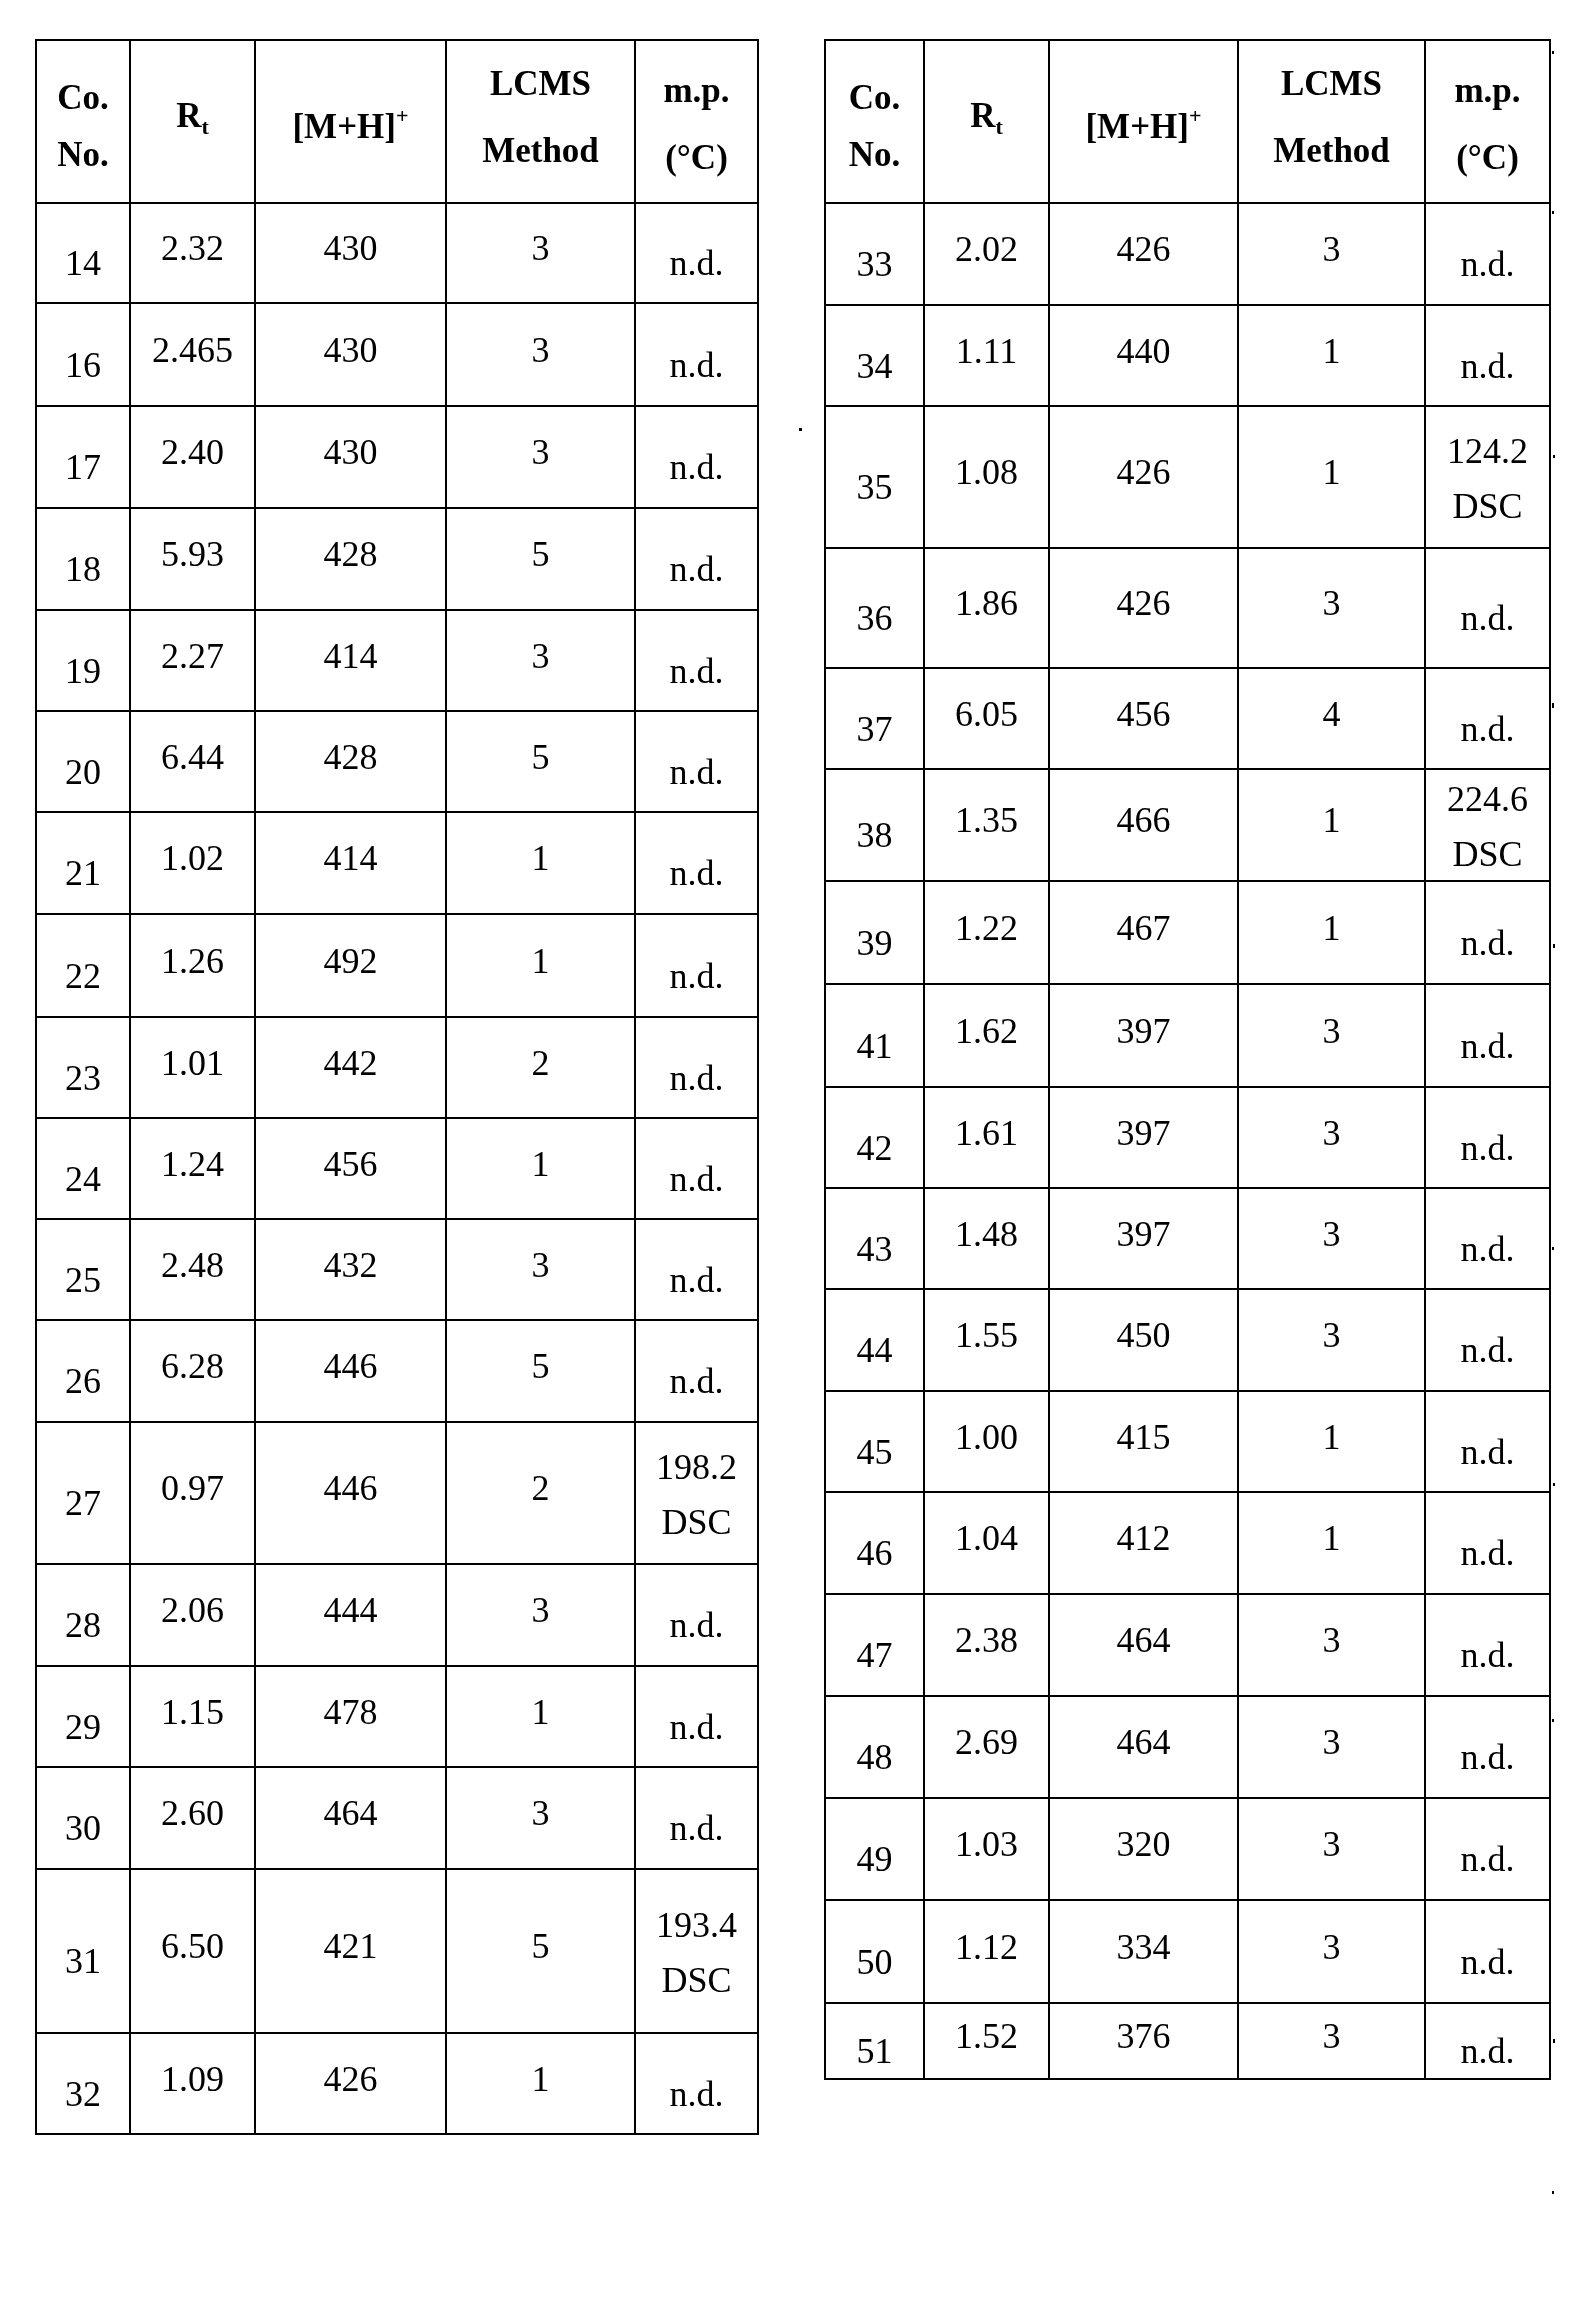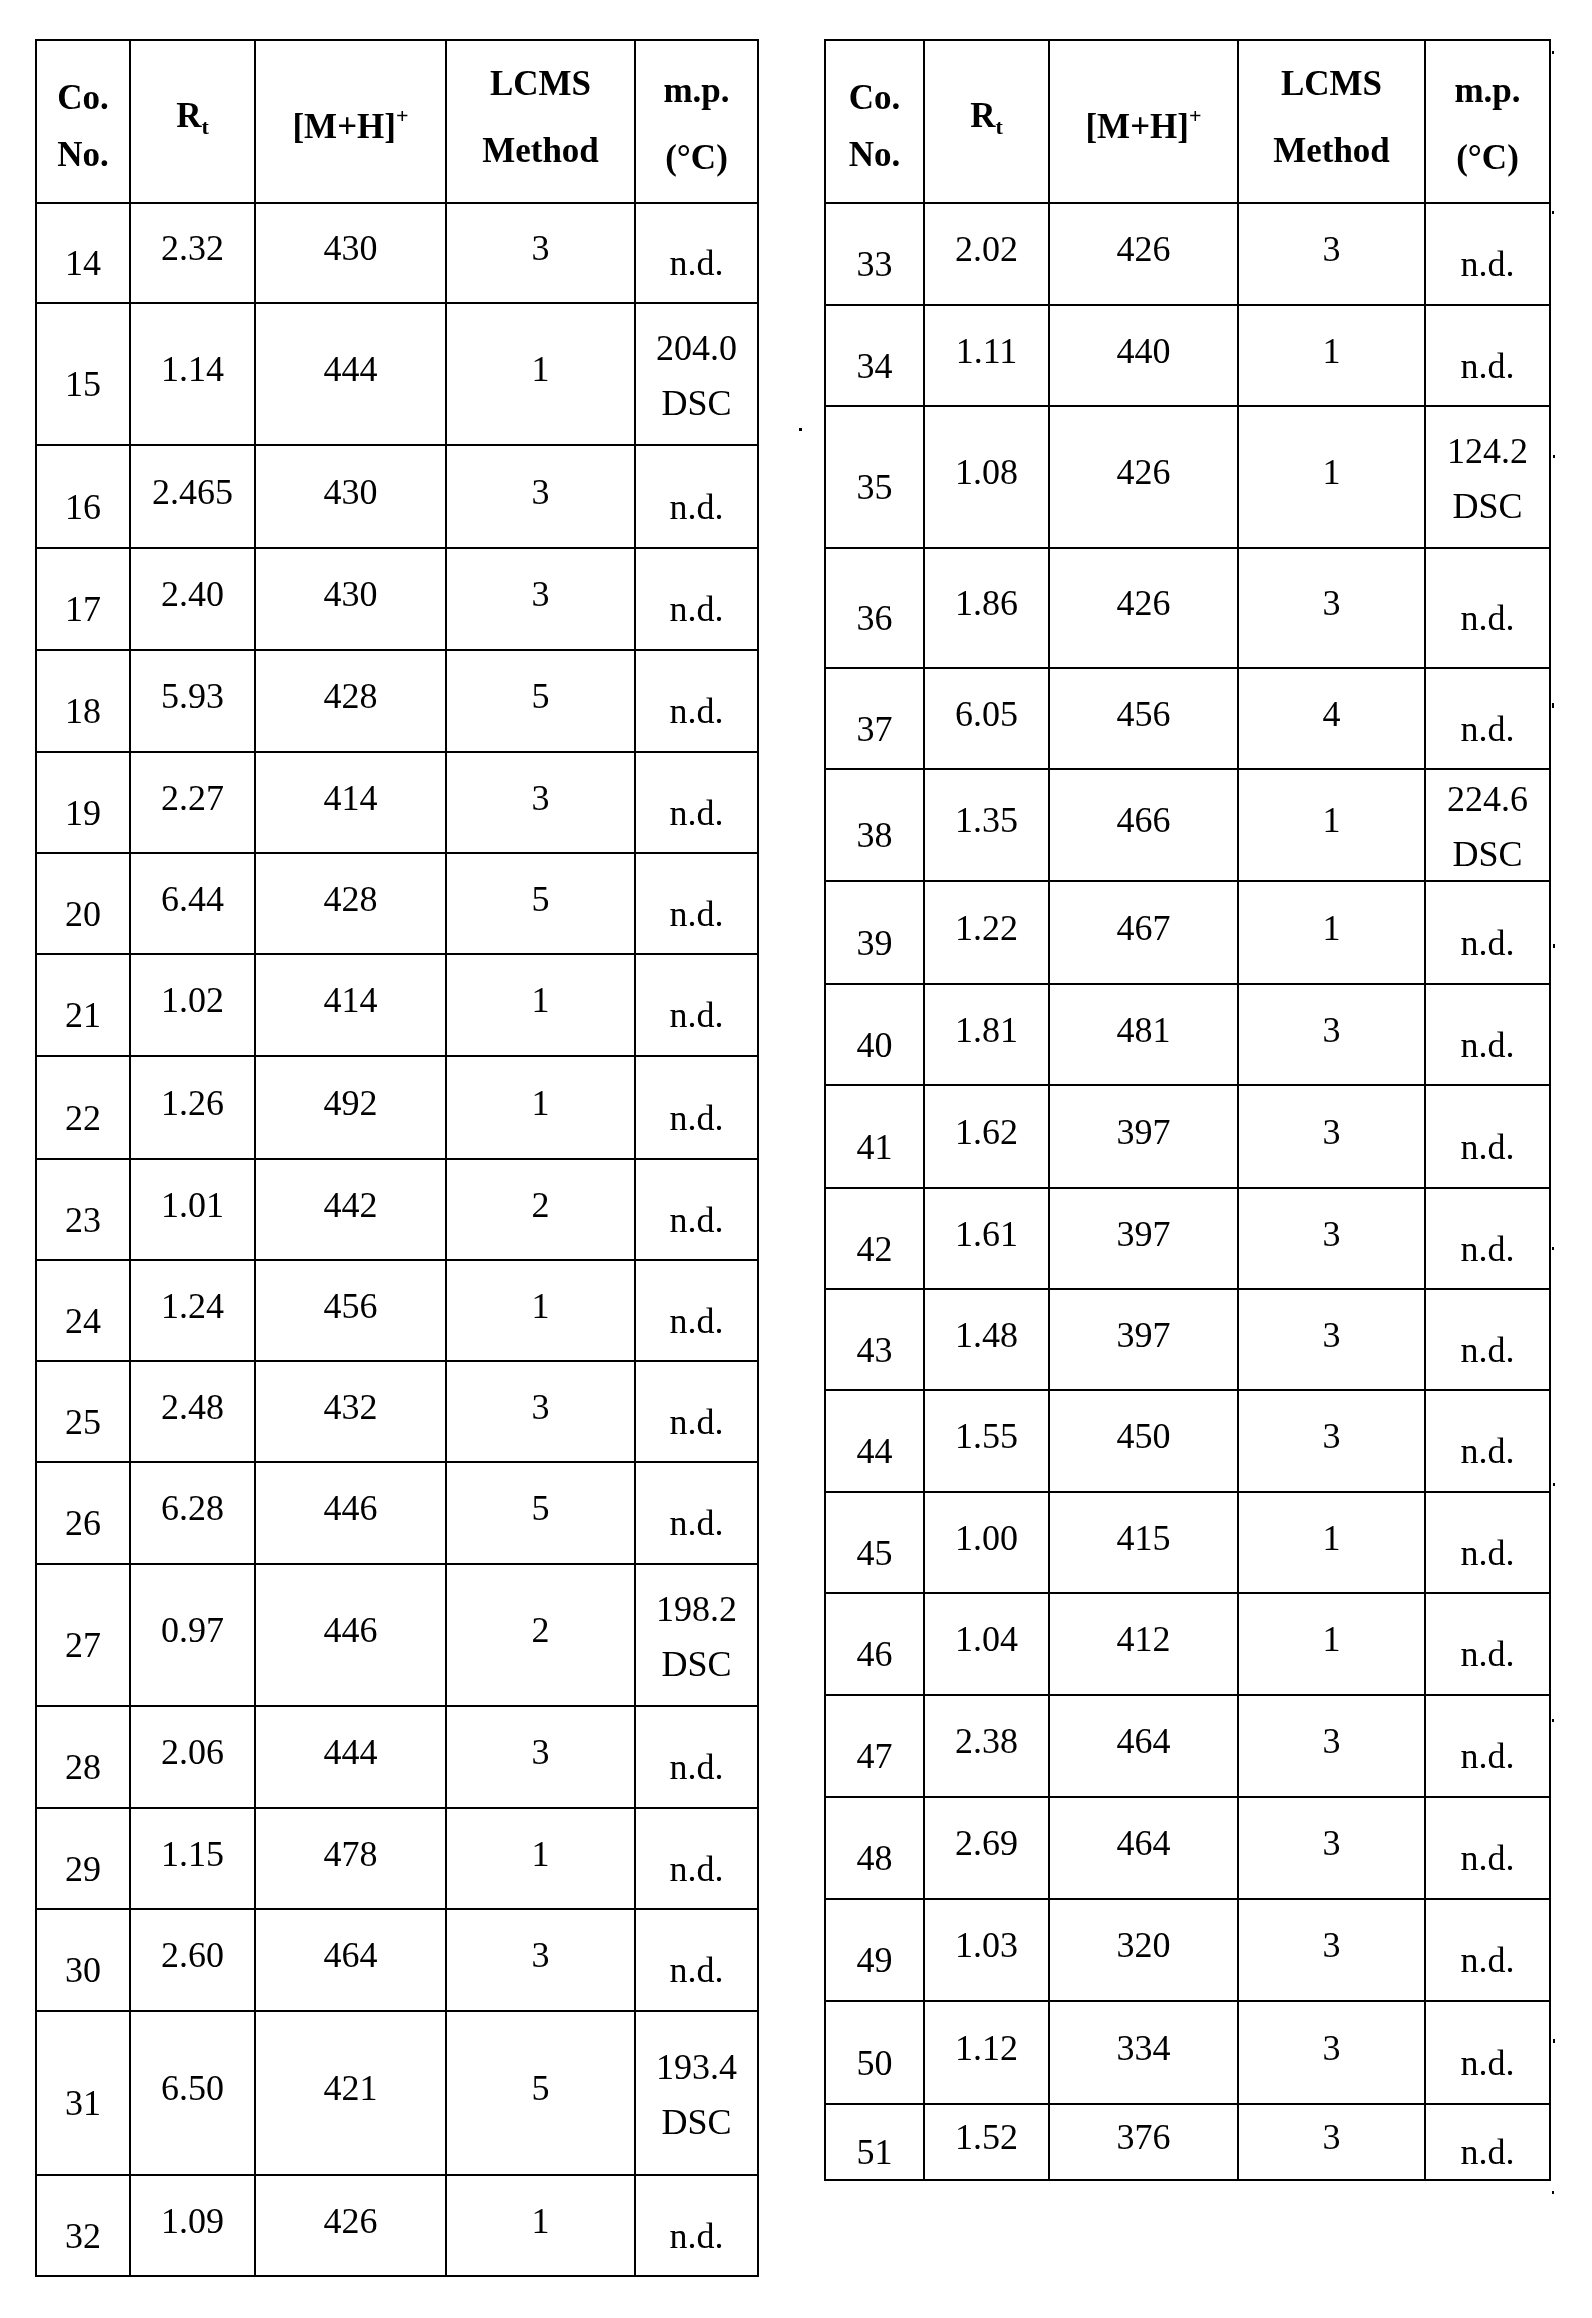--- a/index.html
+++ b/index.html
@@ -98,40 +98,20 @@
         <td class="col-mh">
           <span class="cell-inner">430</span>
         </td>
         <td class="col-lcms">
           <span class="cell-inner">3</span>
         </td>
         <td class="col-mp">
           <span class="cell-inner"><span>n.d.</span></span>
         </td>
       </tr>
-      <tr style="height: 142px;">
-        <td class="col-no">
-          <span class="cell-inner">15</span>
-        </td>
-        <td class="col-rt">
-          <span class="cell-inner">1.14</span>
-        </td>
-        <td class="col-mh">
-          <span class="cell-inner">444</span>
-        </td>
-        <td class="col-lcms">
-          <span class="cell-inner">1</span>
-        </td>
-        <td class="col-mp two">
-          <span class="cell-inner">
-            <span style="line-height: 59px;">204.0</span>
-            <span style="line-height: 51px;">DSC</span>
-          </span>
-        </td>
-      </tr>
       <tr style="height: 103px;">
         <td class="col-no">
           <span class="cell-inner">16</span>
         </td>
         <td class="col-rt">
           <span class="cell-inner">2.465</span>
         </td>
         <td class="col-mh">
           <span class="cell-inner">430</span>
         </td>
@@ -568,37 +548,20 @@
         <td class="col-mh">
           <span class="cell-inner">467</span>
         </td>
         <td class="col-lcms">
           <span class="cell-inner">1</span>
         </td>
         <td class="col-mp">
           <span class="cell-inner"><span>n.d.</span></span>
         </td>
       </tr>
-      <tr style="height: 101px;">
-        <td class="col-no">
-          <span class="cell-inner">40</span>
-        </td>
-        <td class="col-rt">
-          <span class="cell-inner">1.81</span>
-        </td>
-        <td class="col-mh">
-          <span class="cell-inner">481</span>
-        </td>
-        <td class="col-lcms">
-          <span class="cell-inner">3</span>
-        </td>
-        <td class="col-mp">
-          <span class="cell-inner"><span>n.d.</span></span>
-        </td>
-      </tr>
       <tr style="height: 103px;">
         <td class="col-no">
           <span class="cell-inner">41</span>
         </td>
         <td class="col-rt">
           <span class="cell-inner">1.62</span>
         </td>
         <td class="col-mh">
           <span class="cell-inner">397</span>
         </td>

